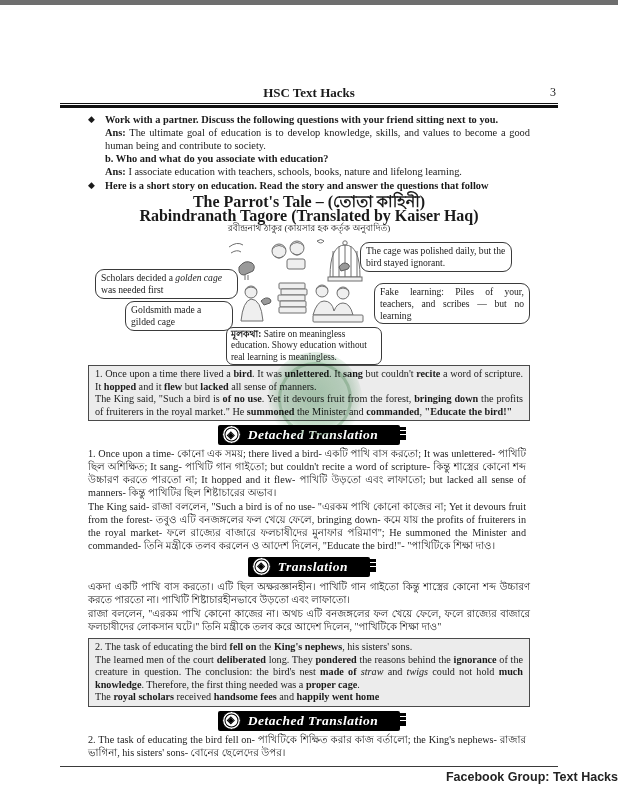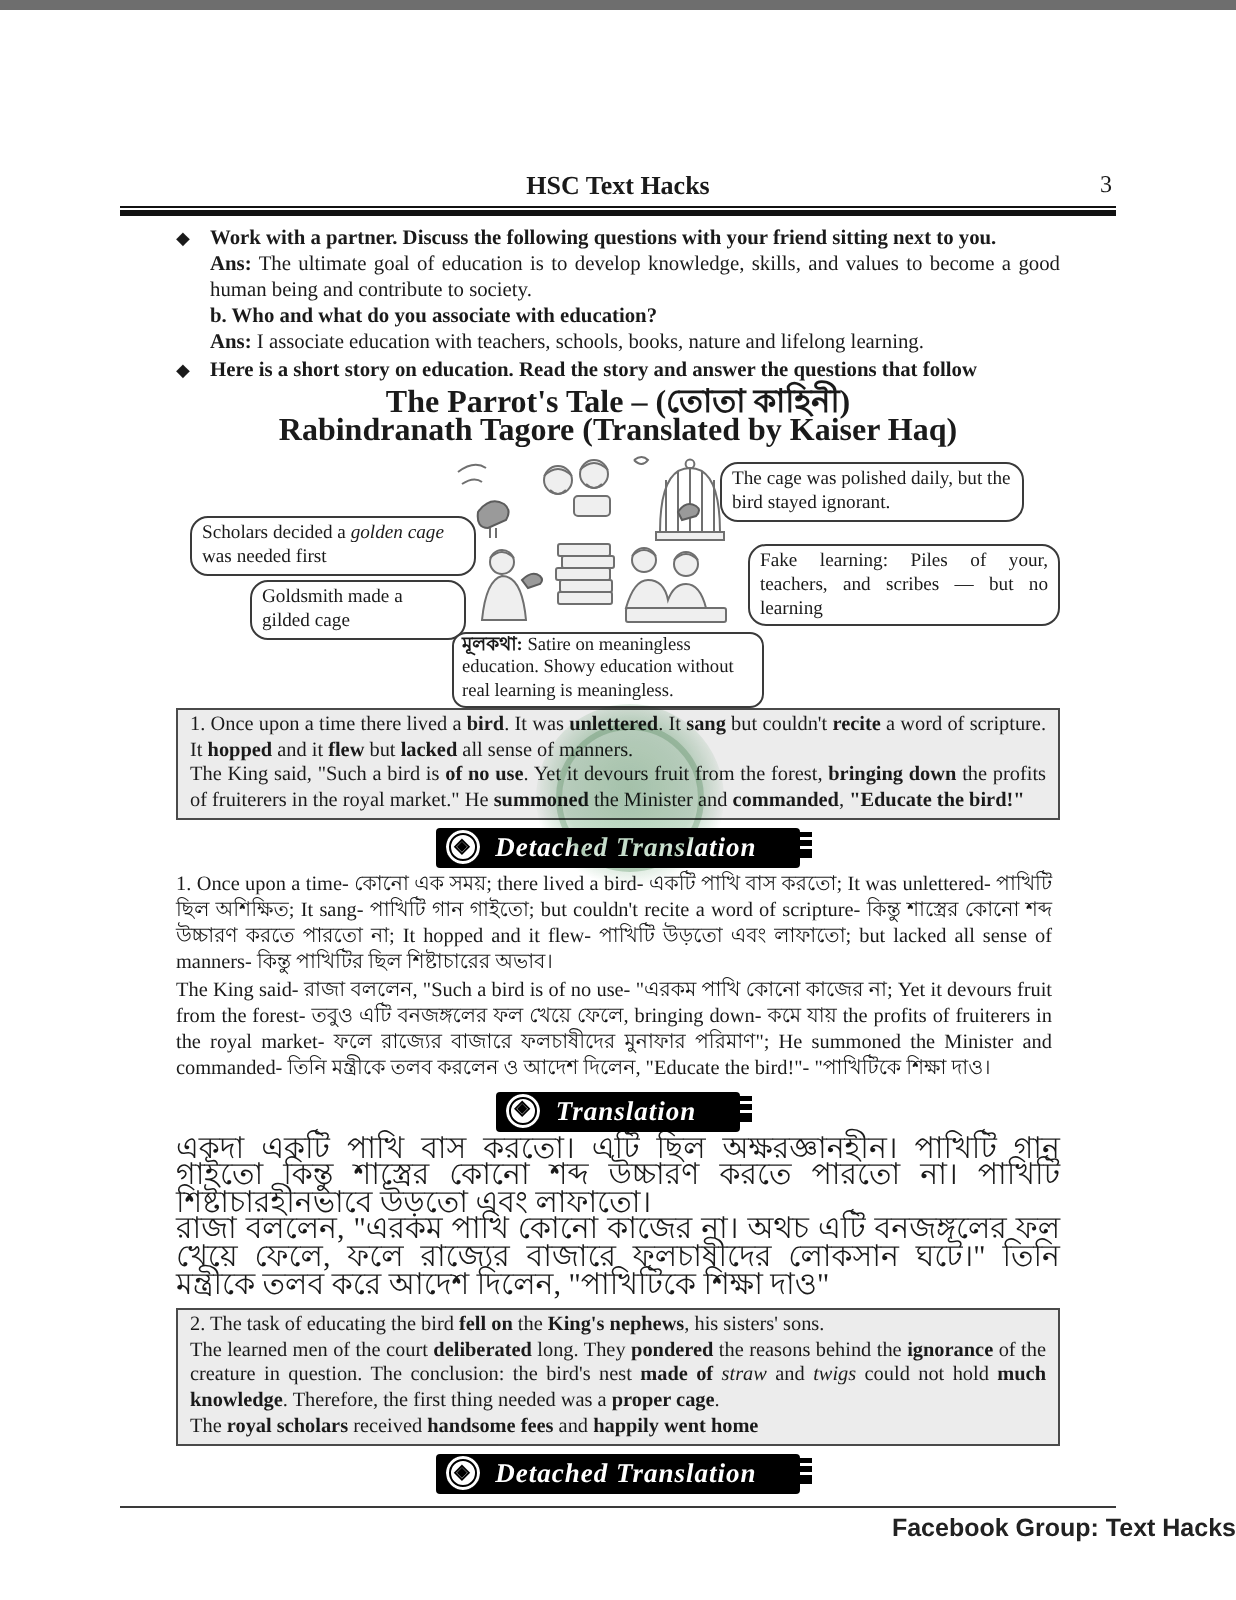--- a/index.html
+++ b/index.html
@@ -55,21 +55,21 @@
   }
   .ribbon-icon{
     position:absolute;left:4px;top:0;width:17px;height:17px;border-radius:50%;
     background:#fff;border:1.5px solid #000;box-shadow:inset 0 0 0 1.5px #fff,inset 0 0 0 2.5px #000;
     display:flex;align-items:center;justify-content:center;color:#000;
     font-size:10px;font-style:normal;line-height:1;
   }
   
   .trans{font-size:10.2px;line-height:12.9px;text-align:justify;margin-top:1px;}
   .trans p{margin:0 4px 1px 0;}
-  .bn{font-size:15px;line-height:13.6px;text-align:justify;}
+  .bn{font-size:10px;line-height:13.6px;text-align:justify;}
   .bn p{margin:0;}
   
   .watermark{
     position:absolute;left:268px;top:352px;width:94px;height:94px;border-radius:50%;
     background:radial-gradient(circle at 50% 45%,rgba(70,145,85,.42) 0%,rgba(70,145,85,.30) 48%,rgba(70,145,85,.12) 62%,rgba(70,145,85,0) 70%);
     z-index:5;pointer-events:none;mix-blend-mode:multiply;
   }
   .watermark::after{
     content:"";position:absolute;left:10px;top:10px;right:10px;bottom:10px;border-radius:50%;
     border:3px solid rgba(50,120,65,.25);
@@ -109,20 +109,21 @@
     <div class="sub bold">b. Who and what do you associate with education?</div>
     <div class="sub"><b>Ans:</b> I associate education with teachers, schools, books, nature and lifelong learning.</div>
     <div class="bullet-row">
       <span class="bullet">◆</span>
       <span class="btext bold">Here is a short story on education. Read the story and answer the questions that follow</span>
     </div>
 
     <div class="title-block">
       <div class="title-l1">The Parrot's Tale – (তোতা কাহিনী)</div>
       <div class="title-l2">Rabindranath Tagore (Translated by Kaiser Haq)</div>
+      <div class="credit-bn">রবীন্দ্রনাথ ঠাকুর (কায়সার হক কর্তৃক অনুবাদিত)</div>
     </div>
 
     <div class="diagram">
       <div class="callout" style="left:7px;top:34px;width:131px;">Scholars decided a <i>golden cage</i> was needed first</div>
       <div class="callout" style="left:37px;top:66px;width:96px;">Goldsmith made a gilded cage</div>
 
       <svg class="illus" viewBox="0 0 141 88">
 
         <g>
           <path class="sk" d="M103 40 q0 -32 15 -32 q15 0 15 32 z"></path>
@@ -214,18 +215,21 @@
 
     <div class="storybox">2. The task of educating the bird <b>fell on</b> the <b>King's nephews</b>, his sisters' sons.<br>The learned men of the court <b>deliberated</b> long. They <b>pondered</b> the reasons behind the <b>ignorance</b> of the creature in question. The conclusion: the bird's nest <b>made of</b> <i>straw</i> and <i>twigs</i> could not hold <b>much knowledge</b>. Therefore, the first thing needed was a <b>proper cage</b>.<br>The <b>royal scholars</b> received <b>handsome fees</b> and <b>happily went home</b></div>
 
     <div class="banner">
       <div class="ribbon">
         <span class="ribbon-icon">◈</span>
         <span>Detached Translation</span>
       </div>
     </div>
 
+    <div class="trans">
+      <p>2. The task of educating the bird fell on- পাখিটিকে শিক্ষিত করার কাজ বর্তালো;  the King's nephews- রাজার ভাগিনা, his sisters' sons- বোনের ছেলেদের উপর।</p>
+    </div>
   </div>
 
   <div class="footer-rule"></div>
   <div class="footer-text">Facebook Group: Text Hacks</div>
 
 </div>
 
 </body></html>

